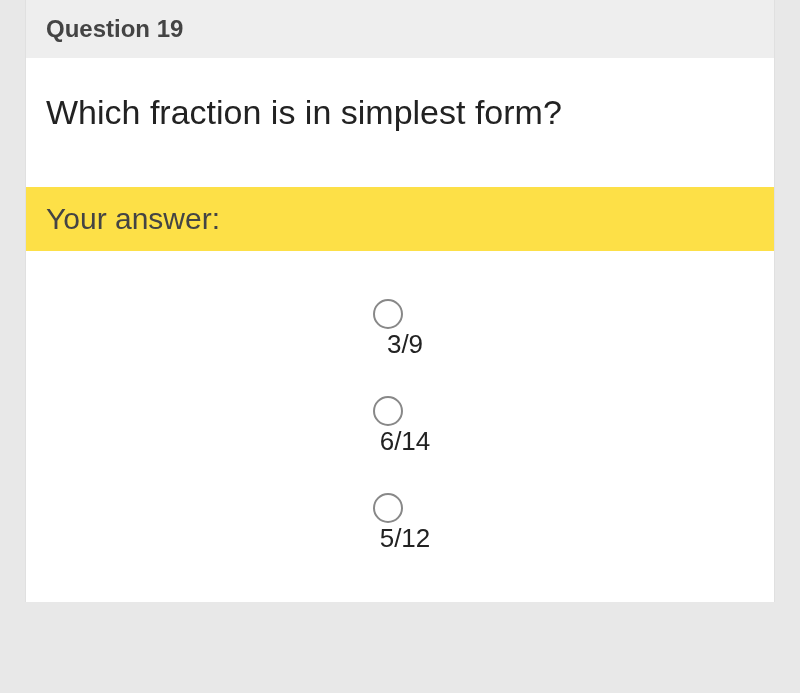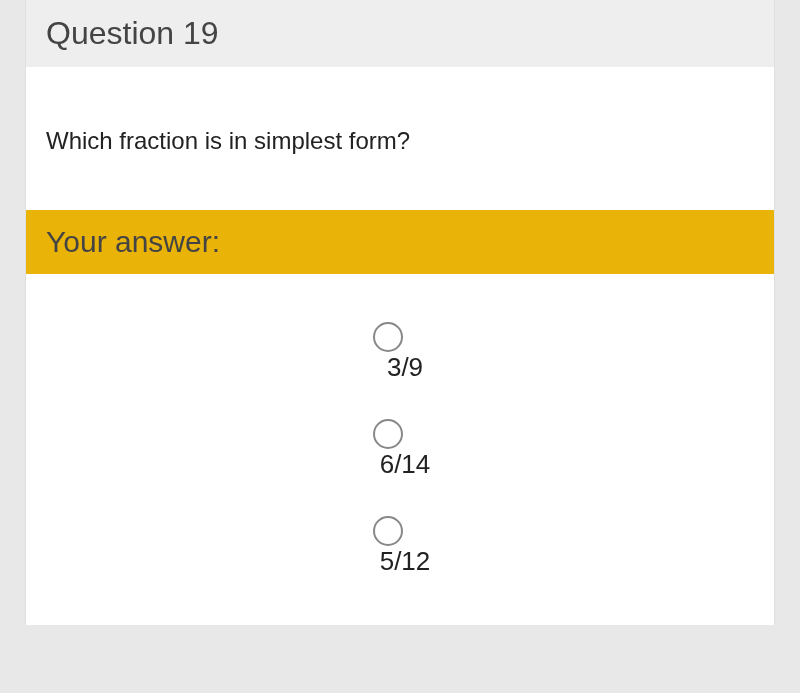--- a/index.html
+++ b/index.html
@@ -16,33 +16,32 @@
     }
     .question-container {
       background-color: #ffffff;
       padding: 0 0 20px 0;
       border-left: 1px solid #e0e0e0;
       border-right: 1px solid #e0e0e0;
     }
     .question-header {
       background-color: #eeeeee;
       padding: 15px 20px;
-      font-size: 32px;
+      font-size: 24px;
       color: #444444;
-      font-weight: 400;
+      font-weight: 700;
     }
     .question-text {
       padding: 35px 20px 55px 20px;
-      font-size: 24px;
+      font-size: 34px;
       color: #222222;
       font-weight: 400;
-      margin-top: 25px;
     }
     .answer-header {
-      background-color: #eab308;
+      background-color: #fde047;
       padding: 15px 20px;
       font-size: 30px;
       color: #444444;
       font-weight: 400;
     }
     .options-container {
       padding: 30px 20px 10px 30px;
     }
     .option {
       display: flex;

